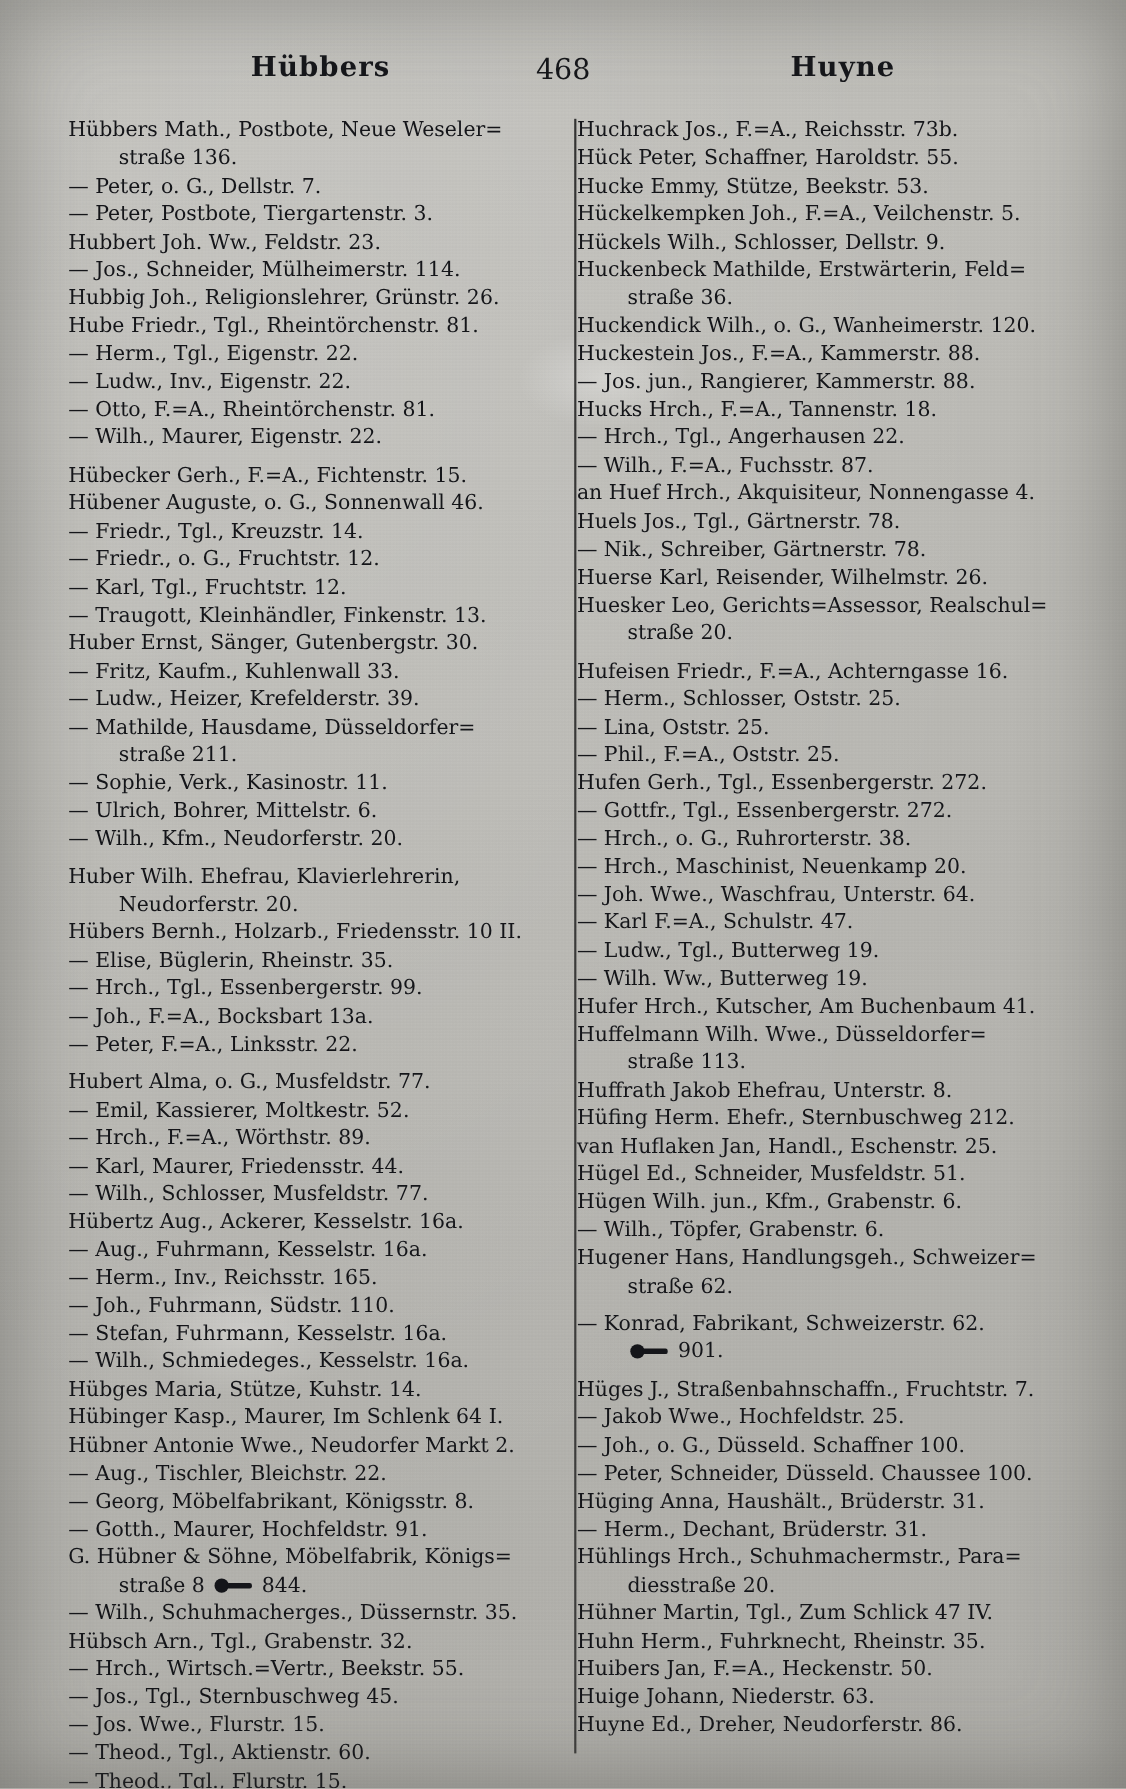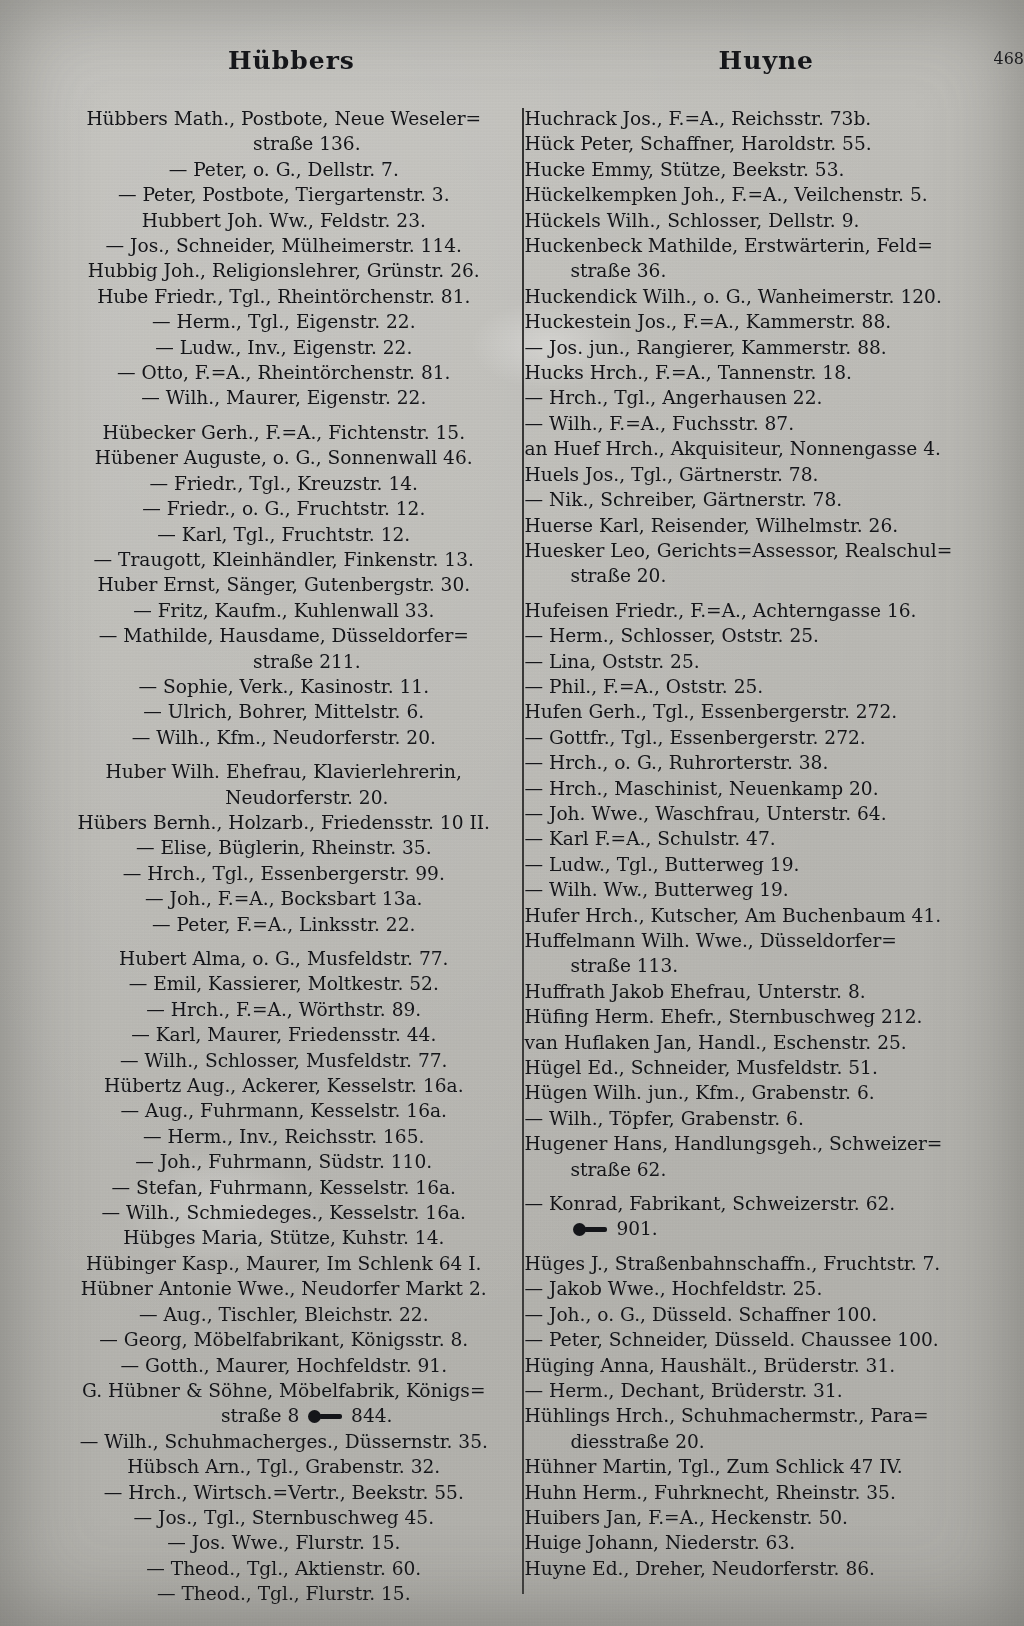--- a/index.html
+++ b/index.html
@@ -45,22 +45,22 @@
     font-family: "DejaVu Serif", serif;
     font-weight: bold;
     font-size: 25px;
     letter-spacing: 1px;
     color: #15161a;
   }
   .hdr-center {
     position: absolute;
     left: 0; right: 0;
     top: 3px;
-    text-align: right;
-    font-size: 16px;
+    text-align: center;
+    font-size: 26px;
     color: #15161a;
   }
   .hdr-right {
     position: absolute;
     right: 210px;
     top: 0;
     font-family: "DejaVu Serif", serif;
     font-weight: bold;
     font-size: 25px;
     letter-spacing: 1px;
@@ -72,21 +72,21 @@
     right: 56px;
     top: 106px;
     bottom: 22px;
     display: flex;
     gap: 0;
   }
   .col {
     width: 454px;
     position: relative;
   }
-  .col.left { padding-right: 16px; text-align: center; }
+  .col.left { padding-right: 16px; }
   .col.right { }
   .rule {
     width: 3px;
     margin: 2px 0 10px 0;
     background: linear-gradient(to bottom, rgba(20,20,20,.82), rgba(20,20,20,.72));
   }
   .entry {
     font-size: 18.6px;
     line-height: 25.4px;
     color: #141519;
@@ -205,20 +205,23 @@
         <div>
           <div class="entry">— Traugott, Kleinhändler, Finkenstr. 13.</div>
         </div>
         <div>
           <div class="entry">Huber Ernst, Sänger, Gutenbergstr. 30.</div>
         </div>
         <div>
           <div class="entry">— Fritz, Kaufm., Kuhlenwall 33.</div>
         </div>
         <div>
+          <div class="entry">— Ludw., Heizer, Krefelderstr. 39.</div>
+        </div>
+        <div>
           <div class="entry">— Mathilde, Hausdame, Düsseldorfer=</div>
           <div class="entry cont">straße 211.</div>
         </div>
         <div>
           <div class="entry">— Sophie, Verk., Kasinostr. 11.</div>
         </div>
         <div>
           <div class="entry">— Ulrich, Bohrer, Mittelstr. 6.</div>
         </div>
         <div>

